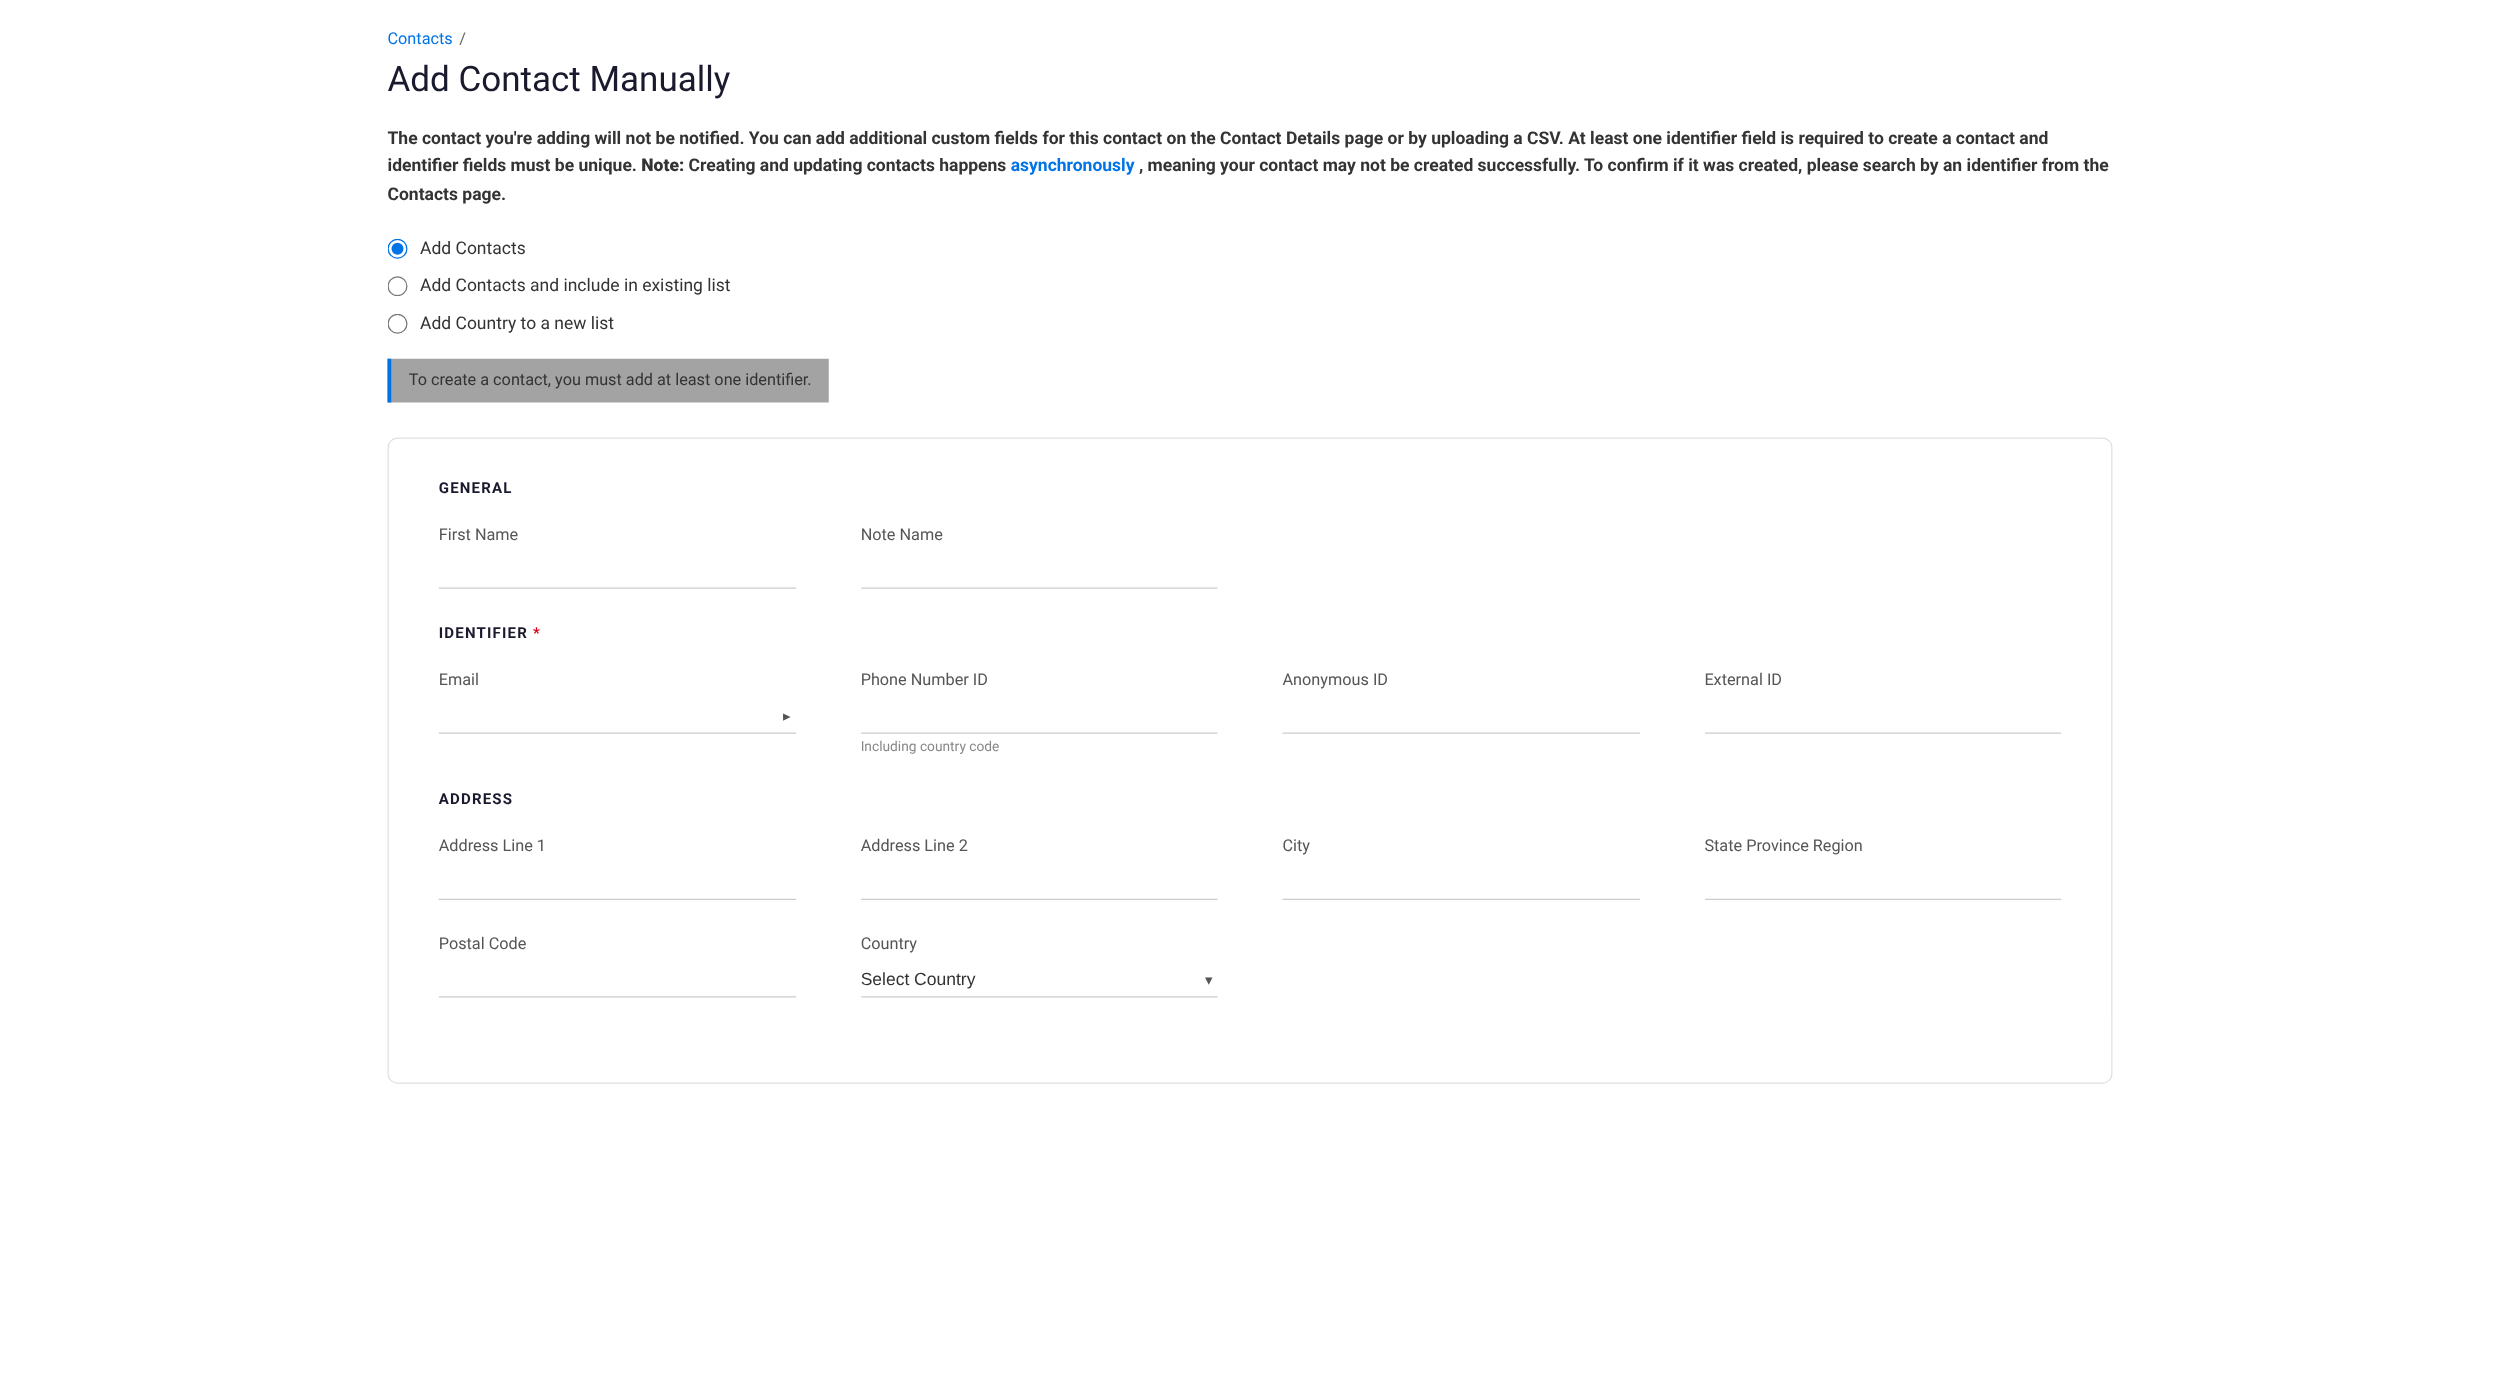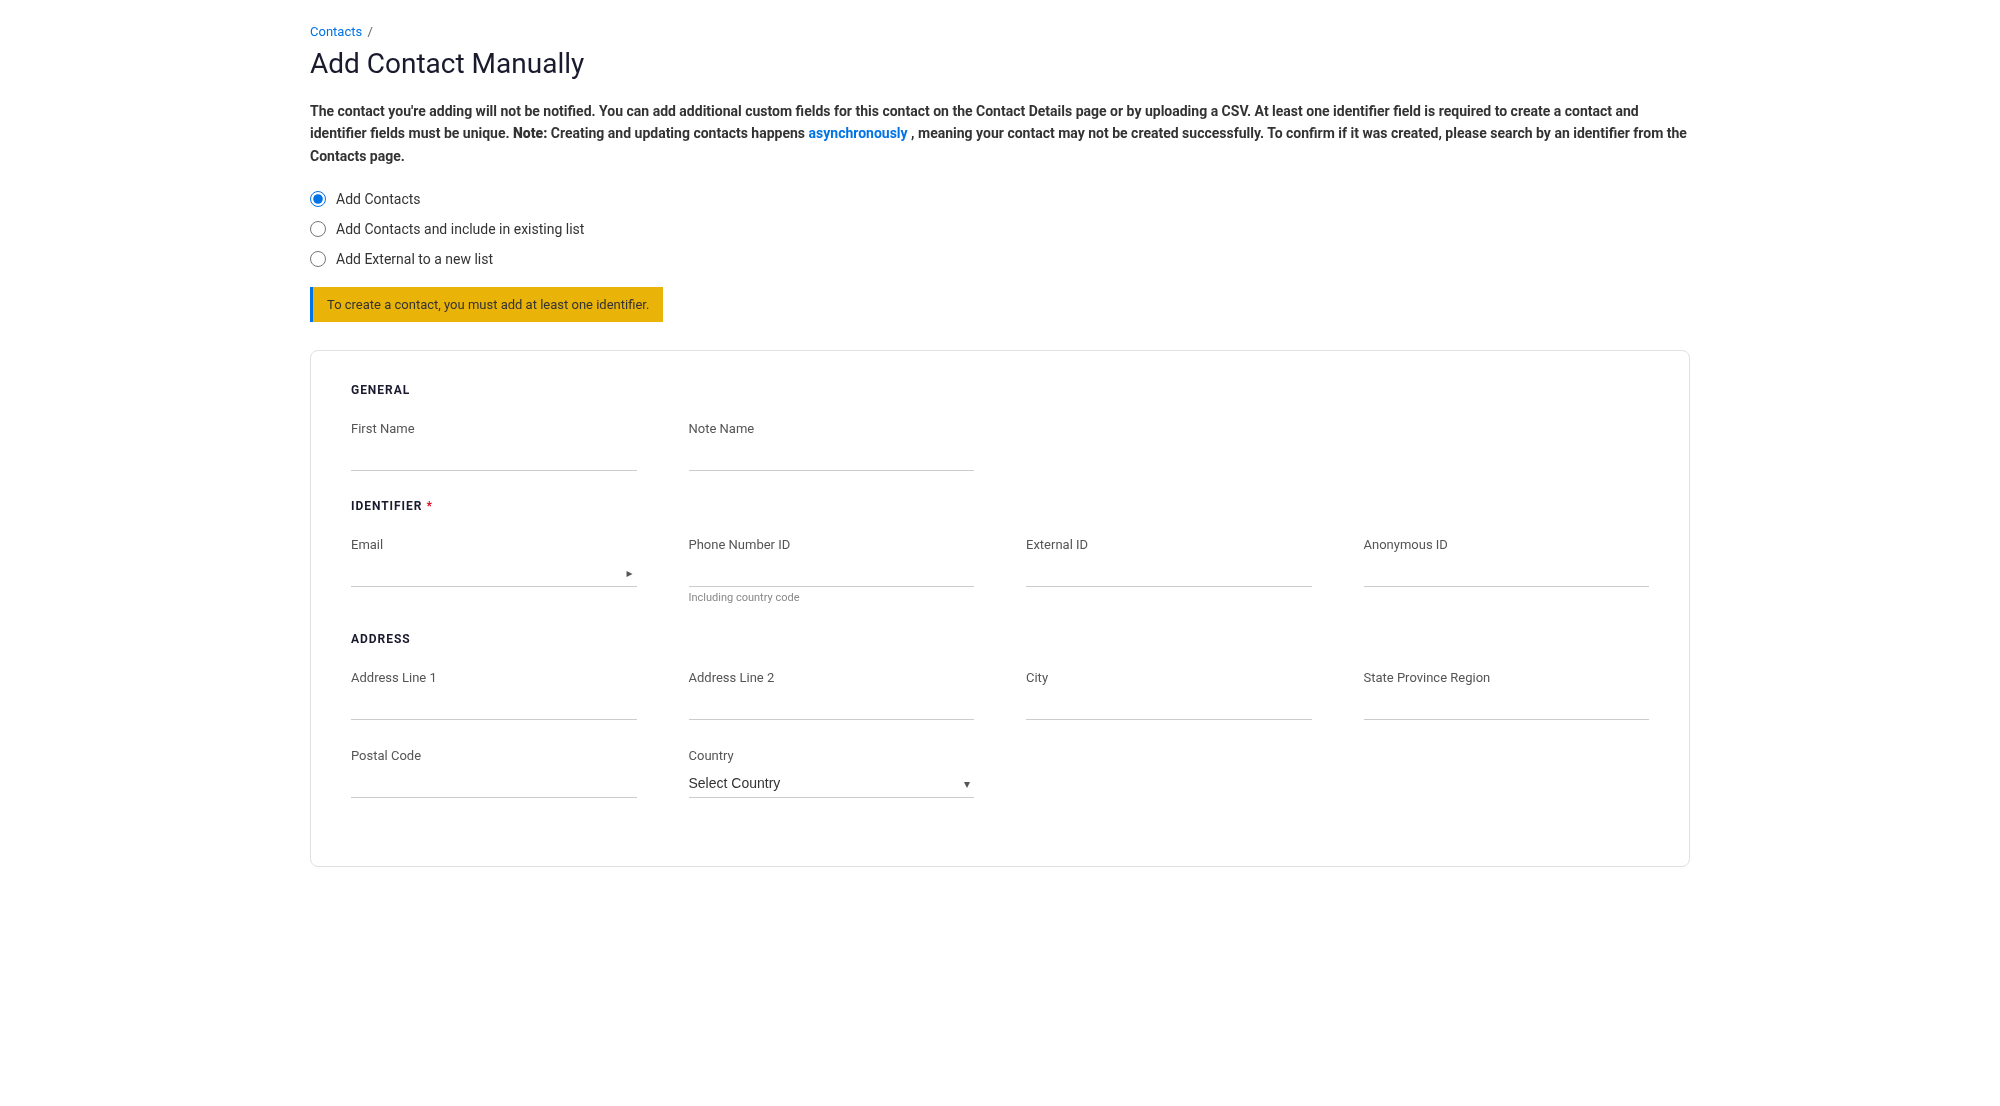--- a/index.html
+++ b/index.html
@@ -63,21 +63,21 @@
       height: 16px;
       cursor: pointer;
     }
     .radio-label {
       font-size: 14px;
       color: #333;
     }
     .info-box {
       border-left: 3px solid #0073e6;
       padding: 10px 14px;
-      background: #eab308;
+      background: #a3a3a3;
       font-size: 13px;
       color: #333;
       margin-bottom: 28px;
       display: inline-block;
     }
     .form-card {
       border: 1px solid #e0e0e0;
       border-radius: 8px;
       padding: 32px 40px 40px 40px;
       background: #fff;
@@ -197,21 +197,21 @@
     <label class="radio-item">
       <input type="radio" name="contact-mode" checked="" style="">
       <span class="radio-label">Add Contacts</span>
     </label>
     <label class="radio-item">
       <input type="radio" name="contact-mode" style="">
       <span class="radio-label">Add Contacts and include in existing list</span>
     </label>
     <label class="radio-item">
       <input type="radio" name="contact-mode" style="">
-      <span class="radio-label">Add External to a new list</span>
+      <span class="radio-label">Add Country to a new list</span>
     </label>
   </div>
 
   
   <div class="info-box">
     <span>To create a contact, you must add at least one identifier.</span>
   </div>
 
   
   <div class="form-card">
@@ -244,25 +244,25 @@
             <input type="text" style="">
             <span class="field-icon">▸</span>
           </div>
         </div>
         <div class="form-field">
           <label>Phone Number ID</label>
           <input type="text" style="">
           <span class="sub-label">Including country code</span>
         </div>
         <div class="form-field">
+          <label>Anonymous ID</label>
+          <input type="text" style="">
+        </div>
+        <div class="form-field">
           <label>External ID</label>
-          <input type="text" style="">
-        </div>
-        <div class="form-field">
-          <label>Anonymous ID</label>
           <input type="text" style="">
         </div>
       </div>
     </div>
 
     <div class="section-divider">
       <div class="section-title">ADDRESS</div>
       <div class="form-row">
         <div class="form-field">
           <label>Address Line 1</label>

